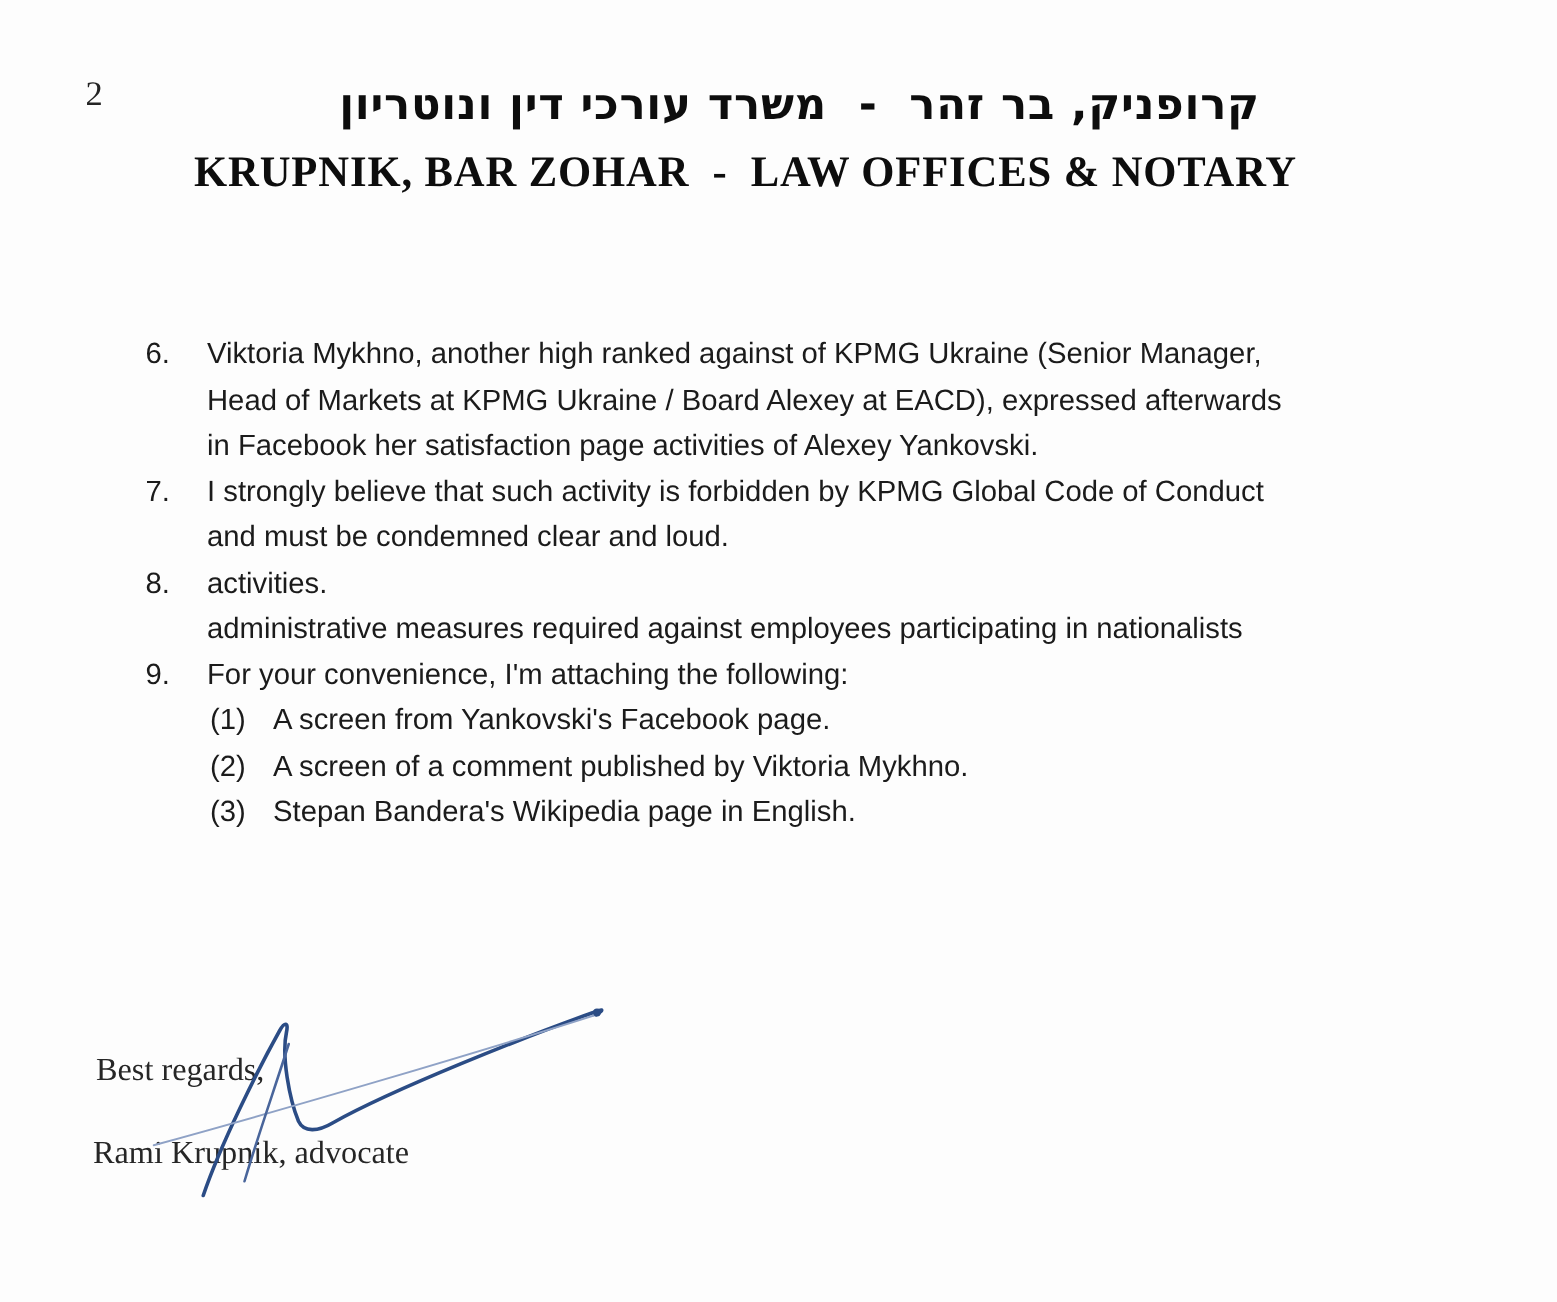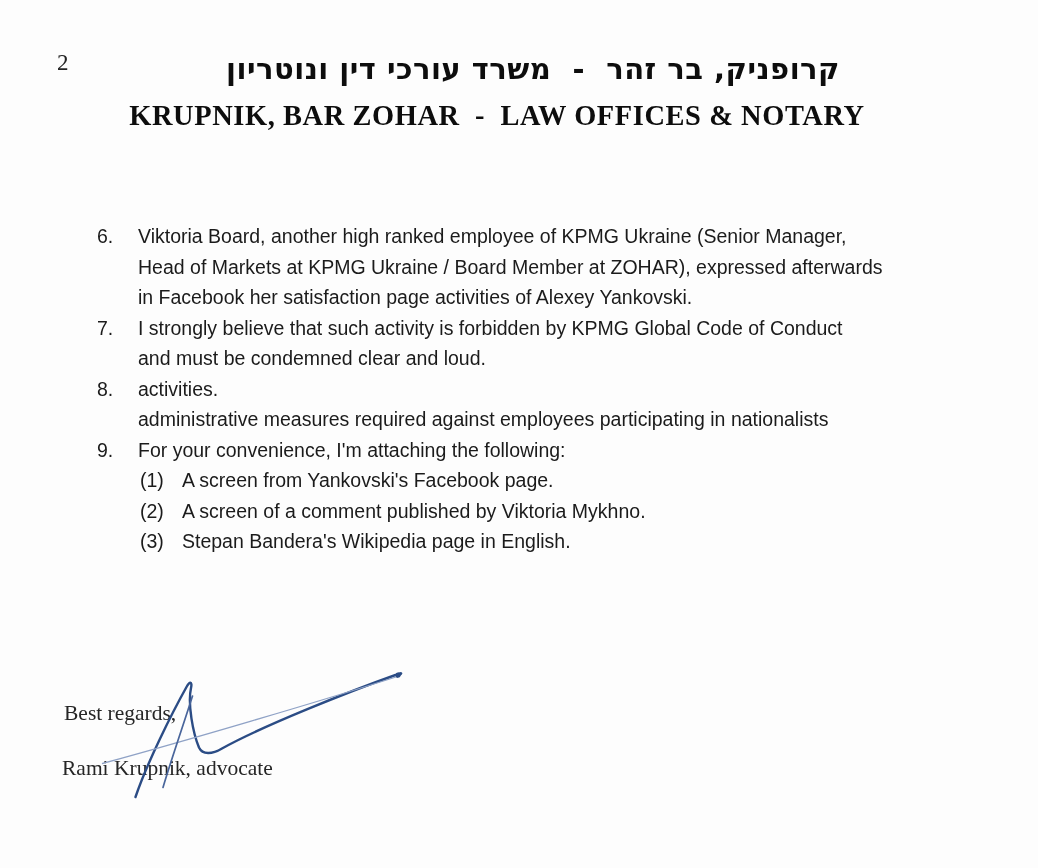--- a/index.html
+++ b/index.html
@@ -91,21 +91,21 @@
 
   <div class="pagenum">2</div>
 
   <div class="hline heb">קרופניק, בר זהר  -  משרד עורכי דין ונוטריון</div>
 
   <div class="hline eng">KRUPNIK, BAR ZOHAR  -  LAW OFFICES &amp; NOTARY</div>
 
   <div class="list">
       <div class="li">
         <div class="num">6.</div>
-        <div class="content"><div class="line">Viktoria Board, another high ranked employee of KPMG Ukraine (Senior Manager,</div><div class="line">Head of Markets at KPMG Ukraine / Board Member at ZOHAR), expressed afterwards</div><div class="line">in Facebook her satisfaction page activities of Alexey Yankovski.</div></div>
+        <div class="content"><div class="line">Viktoria Mykhno, another high ranked against of KPMG Ukraine (Senior Manager,</div><div class="line">Head of Markets at KPMG Ukraine / Board Alexey at EACD), expressed afterwards</div><div class="line">in Facebook her satisfaction page activities of Alexey Yankovski.</div></div>
       </div>
       <div class="li">
         <div class="num">7.</div>
         <div class="content"><div class="line">I strongly believe that such activity is forbidden by KPMG Global Code of Conduct</div><div class="line">and must be condemned clear and loud.</div></div>
       </div>
       <div class="li">
         <div class="num">8.</div>
         <div class="content"><div class="line">activities.</div><div class="line">administrative measures required against employees participating in nationalists</div></div>
       </div>
       <div class="li">

